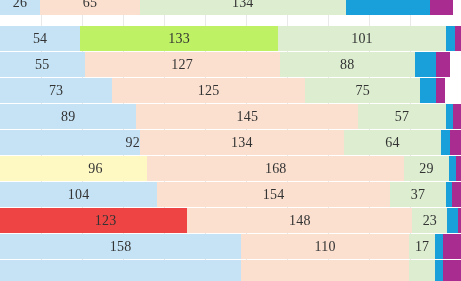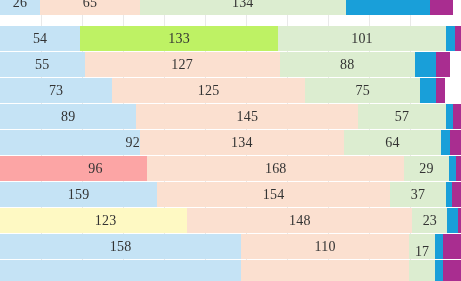--- a/index.html
+++ b/index.html
@@ -140,66 +140,66 @@
         <div class="seg" style="width: 205.913px; background: rgb(251, 224, 208);">
           <span class="seg-label">134</span>
         </div>
         <div class="seg" style="width: 98.3467px; background: rgb(220, 237, 208);">
           <span class="seg-label">64</span>
         </div>
         <div class="seg nolabel" style="width: 9.22px; background: rgb(25, 159, 217);"></div>
         <div class="seg nolabel" style="width: 10.7567px; background: rgb(169, 45, 144);"></div>
       </div>
       <div class="row" style="position: absolute; left: 0px; top: 156px; height: 25px;">
-        <div class="seg" style="width: 147.52px; background: #fca5a5; padding-left: 44px;">
+        <div class="seg" style="width: 147.52px; background: #fef9c3; padding-left: 44px;">
           <span class="seg-label">96</span>
         </div>
         <div class="seg" style="width: 258.16px; background: rgb(251, 224, 208);">
           <span class="seg-label">168</span>
         </div>
         <div class="seg" style="width: 44.5633px; background: rgb(220, 237, 208);">
           <span class="seg-label">29</span>
         </div>
         <div class="seg nolabel" style="width: 7.68333px; background: rgb(25, 159, 217);"></div>
         <div class="seg nolabel" style="width: 4.61px; background: rgb(169, 45, 144);"></div>
       </div>
       <div class="row" style="position: absolute; left: 0px; top: 182px; height: 25px;">
         <div class="seg" style="width: 159.813px; background: rgb(197, 227, 245);">
-          <span class="seg-label">159</span>
+          <span class="seg-label">104</span>
         </div>
         <div class="seg" style="width: 236.647px; background: rgb(251, 224, 208);">
           <span class="seg-label">154</span>
         </div>
         <div class="seg" style="width: 56.8567px; background: rgb(220, 237, 208);">
           <span class="seg-label">37</span>
         </div>
         <div class="seg nolabel" style="width: 6.14667px; background: rgb(25, 159, 217);"></div>
         <div class="seg nolabel" style="width: 9.22px; background: rgb(169, 45, 144);"></div>
       </div>
       <div class="row" style="position: absolute; left: 0px; top: 208px; height: 25px;">
-        <div class="seg" style="width: 189.01px; background: #fef9c3; padding-left: 24px;">
+        <div class="seg" style="width: 189.01px; background: #ef4444; padding-left: 24px;">
           <span class="seg-label">123</span>
         </div>
         <div class="seg" style="width: 227.427px; background: rgb(251, 224, 208);">
           <span class="seg-label">148</span>
         </div>
         <div class="seg" style="width: 35.3433px; background: rgb(220, 237, 208);">
           <span class="seg-label">23</span>
         </div>
         <div class="seg nolabel" style="width: 10.7567px; background: rgb(25, 159, 217);"></div>
         <div class="seg nolabel" style="width: 3.07333px; background: rgb(169, 45, 144);"></div>
       </div>
       <div class="row" style="position: absolute; left: 0px; top: 234px; height: 25px;">
         <div class="seg" style="width: 242.793px; background: rgb(197, 227, 245);">
           <span class="seg-label">158</span>
         </div>
         <div class="seg" style="width: 169.033px; background: rgb(251, 224, 208);">
           <span class="seg-label">110</span>
         </div>
-        <div class="seg" style="width: 26.1233px; background: rgb(220, 237, 208); align-items: flex-end;">
+        <div class="seg" style="width: 26.1233px; background: rgb(220, 237, 208);">
           <span class="seg-label">17</span>
         </div>
         <div class="seg nolabel" style="width: 7.68333px; background: rgb(25, 159, 217);"></div>
         <div class="seg nolabel" style="width: 18.44px; background: rgb(169, 45, 144);"></div>
       </div>
       <div class="row" style="position: absolute; left: 0px; top: 260px; height: 25px;">
         <div class="seg nolabel" style="width: 242.793px; background: rgb(197, 227, 245);"></div>
         <div class="seg nolabel" style="width: 169.033px; background: rgb(251, 224, 208);"></div>
         <div class="seg nolabel" style="width: 26.1233px; background: rgb(220, 237, 208);"></div>
         <div class="seg nolabel" style="width: 7.68333px; background: rgb(25, 159, 217);"></div>

